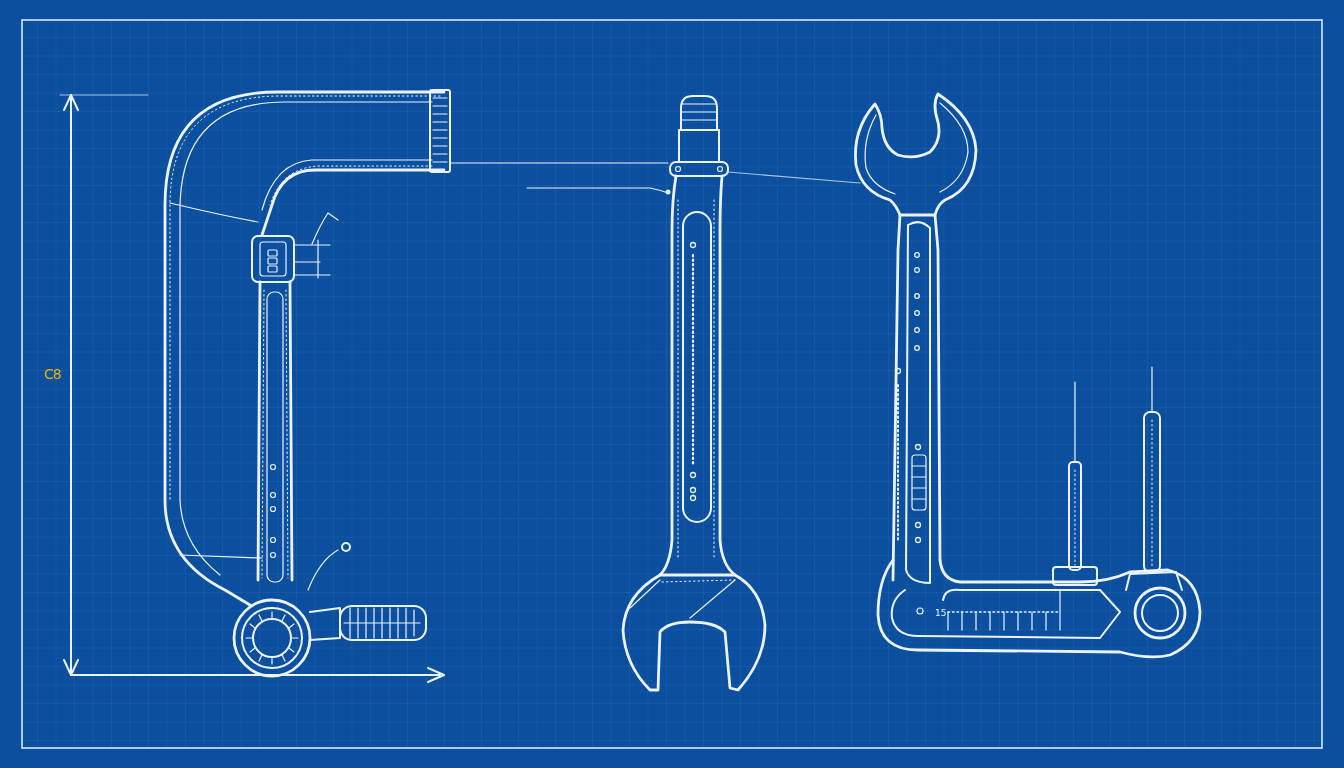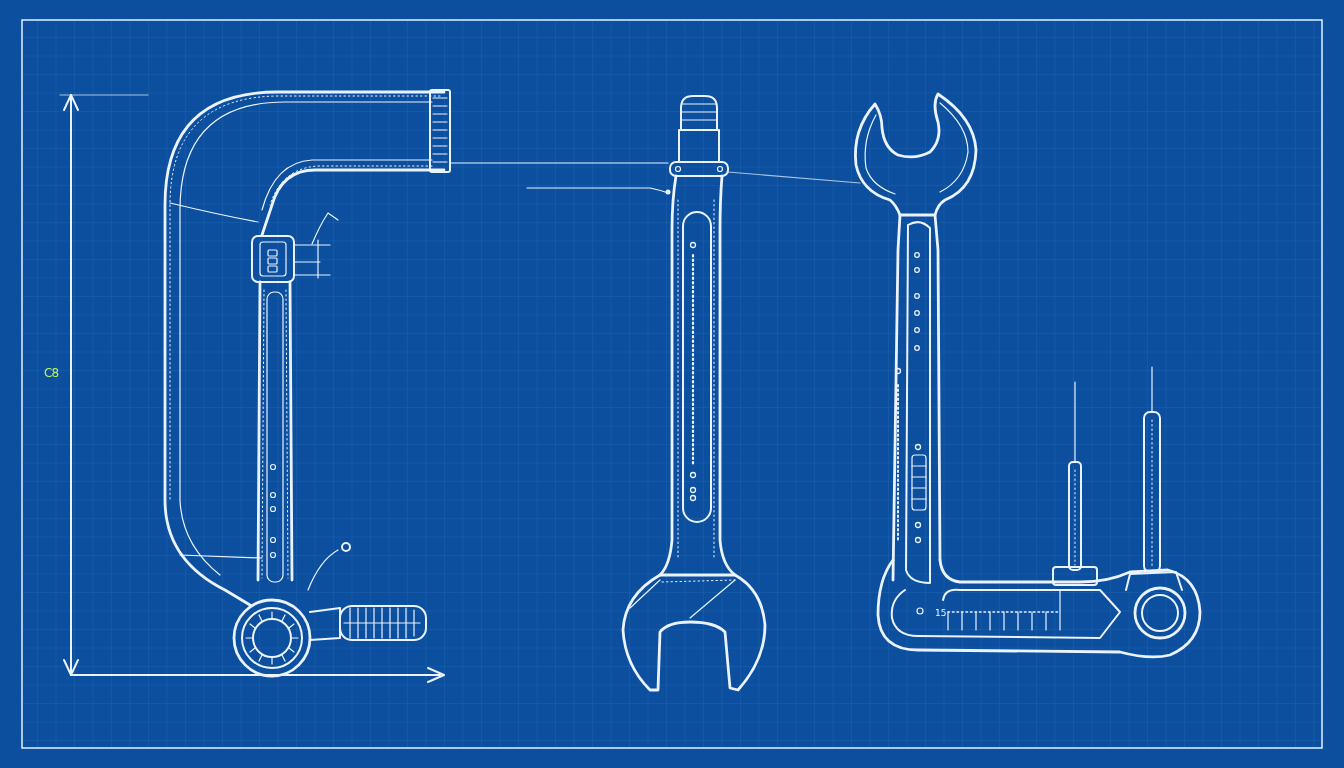--- a/index.html
+++ b/index.html
@@ -10,21 +10,21 @@
     }
     .canvas { position: relative; width: 1344px; height: 768px; }
     svg { position: absolute; left: 0; top: 0; }
     .ln { fill: none; stroke: #eaf3ff; stroke-linecap: round; stroke-linejoin: round; }
     .dots { fill: none; stroke: #eaf3ff; stroke-dasharray: 1.5 3; stroke-linecap: round; }
     .thin { stroke-width: 1.2; }
     .med { stroke-width: 2; }
     .thick { stroke-width: 2.8; }
     .dim-label {
       position: absolute; left: 44px; top: 366px;
-      color: #bef264; font-size: 12px; letter-spacing: -1px;
+      color: #eab308; font-size: 14px; letter-spacing: -1px;
       transform: rotate(0deg);
     }
   </style>
 </head>
 <body>
 
 <div class="canvas">
   <svg width="1344" height="768" viewBox="0 0 1344 768">
     <defs>
       <pattern id="grid" width="18.5" height="18.5" patternUnits="userSpaceOnUse">

